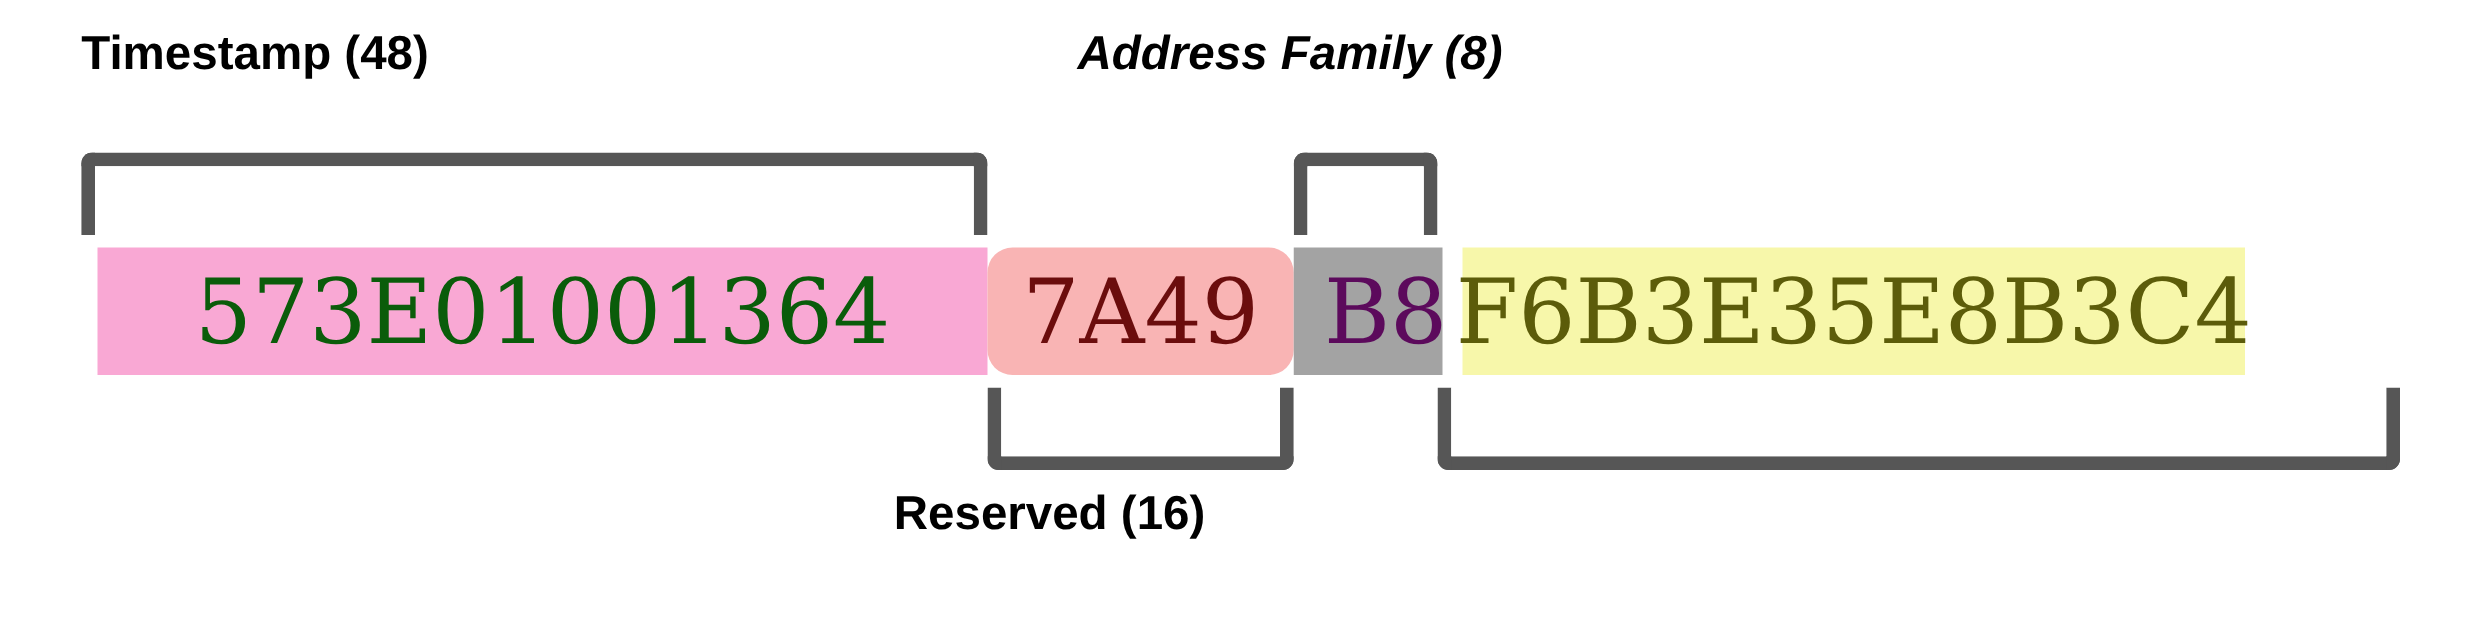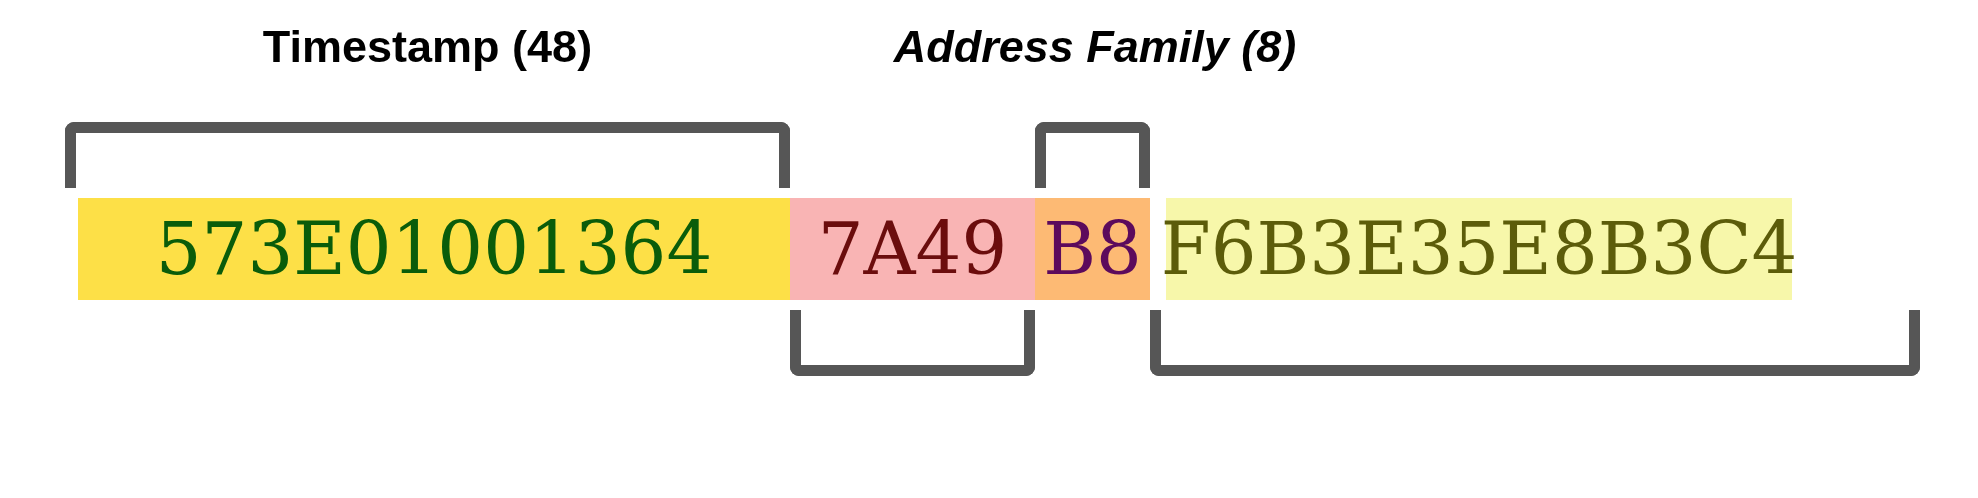--- a/index.html
+++ b/index.html
@@ -16,24 +16,24 @@
     height: 498px;
     background: #ffffff;
     overflow: hidden;
   }
 
   
   .seg-label {
     position: absolute;
     font-family: "Liberation Sans", sans-serif;
     font-weight: bold;
-    font-size: 45px;
+    font-size: 38px;
     color: #000000;
     white-space: nowrap;
-    text-align: center;
+    text-align: left;
     line-height: 1;
   }
 
   
   .bracket {
     position: absolute;
     box-sizing: border-box;
     border-color: #565656;
     border-style: solid;
     border-radius: 7px;
@@ -81,25 +81,26 @@
 
   <div class="seg-label" style="left:65px; top:24px; width:725px;">Timestamp (48)</div>
 
   <div class="seg-label" style="left:862px; top:24px; width:466px;font-style:italic;">Address Family (8)</div>
 
   <div class="bracket bracket-top" style="left: 65px; top: 122px; width: 725px; height: 66px; border-color: rgb(86, 86, 86);"></div>
 
   <div class="bracket bracket-top" style="left: 1035px; top: 122px; width: 115px; height: 66px; border-color: rgb(86, 86, 86);"></div>
 
   <div id="hex-strip">
-    <div class="hex-seg" style="width: 712px; background: #fde047; color: rgb(10, 92, 10);">573E01001364</div>
-    <div class="hex-seg" style="width: 245px; background: rgb(249, 180, 180); color: rgb(107, 13, 13);">7A49</div>
-    <div class="hex-seg" style="width: 115px; background: #fdba74; color: rgb(92, 10, 92);">B8</div>
+    <div class="hex-seg" style="width: 712px; background: #f9a8d4; color: rgb(10, 92, 10);">573E01001364</div>
+    <div class="hex-seg" style="width: 245px; background: rgb(249, 180, 180); color: rgb(107, 13, 13); border-radius: 20px;">7A49</div>
+    <div class="hex-seg" style="width: 91px; background: #a3a3a3; color: rgb(92, 10, 92); padding-left: 28px;">B8</div>
     <div class="hex-seg" style="width: 626px; background: rgb(247, 247, 170); color: rgb(92, 92, 10); margin-left: 16px;">F6B3E35E8B3C4</div>
   </div>
 
   <div class="bracket bracket-bottom" style="left: 790px; top: 310px; width: 245px; height: 66px; border-color: rgb(86, 86, 86);"></div>
 
   <div class="bracket bracket-bottom" style="left: 1150px; top: 310px; width: 770px; height: 66px; border-color: rgb(86, 86, 86);"></div>
 
+  <div class="seg-label" style="left:715px; top:392px; width:395px;">Reserved (16)</div>
 
 
 </div>
 
 </body></html>

